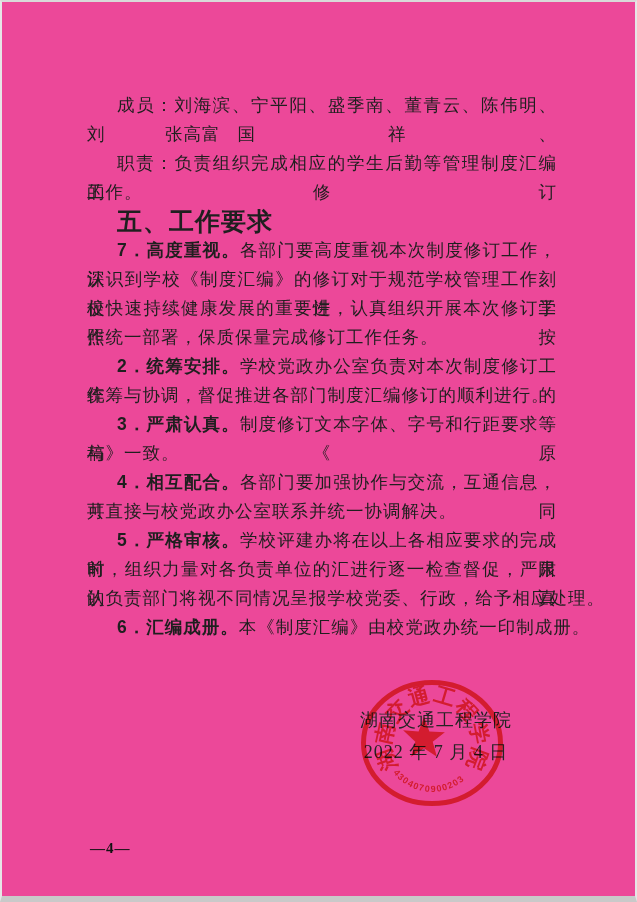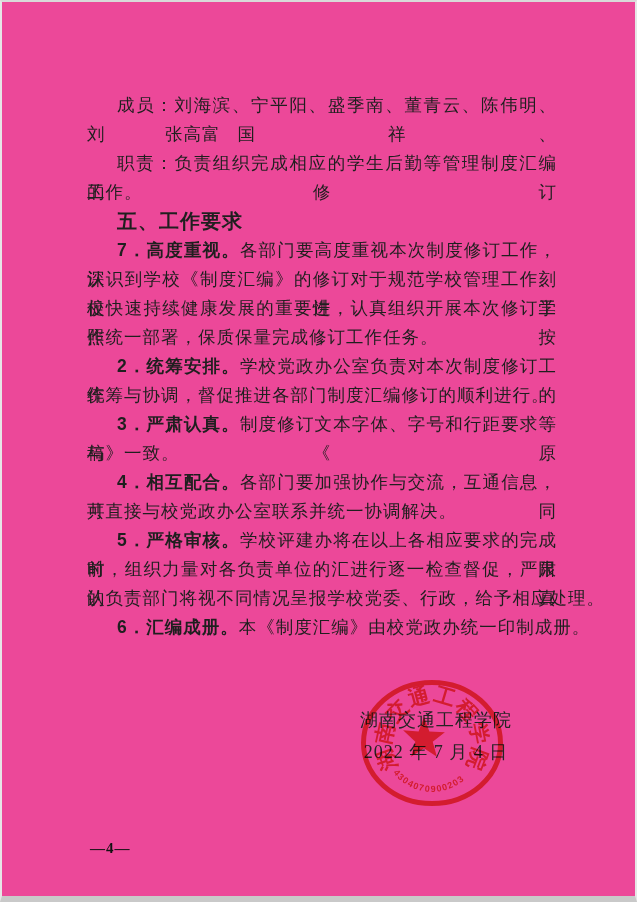--- a/index.html
+++ b/index.html
@@ -37,21 +37,21 @@
     text-align-last: justify;
     -moz-text-align-last: justify;
     text-justify: inter-character;
   }
   .l-ind { text-indent: 30px; }
   .l-hang { padding-left: 78px; text-indent: 0; }
   .lead {
     font-weight: bold;
     font-family: "Liberation Sans", "DejaVu Sans", sans-serif;
   }
-  .heading .lead { font-size: 20px; }
+  .heading .lead { font-size: 25px; }
   .signature {
     position: absolute;
     left: 328px;
     top: 702px;
     width: 212px;
     text-align: center;
     font-size: 18px;
     line-height: 32px;
     letter-spacing: 1px;
     color: #242424;

